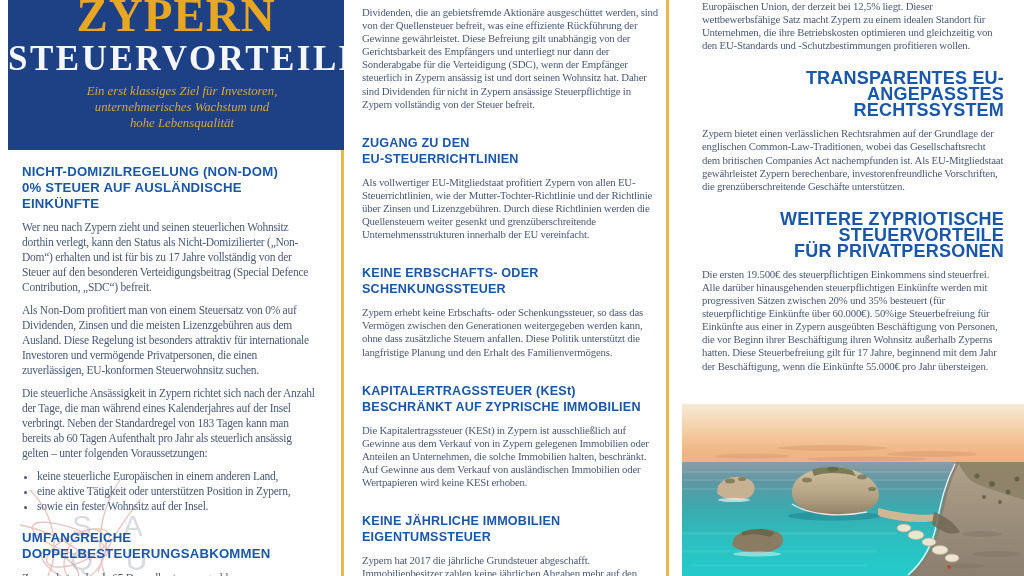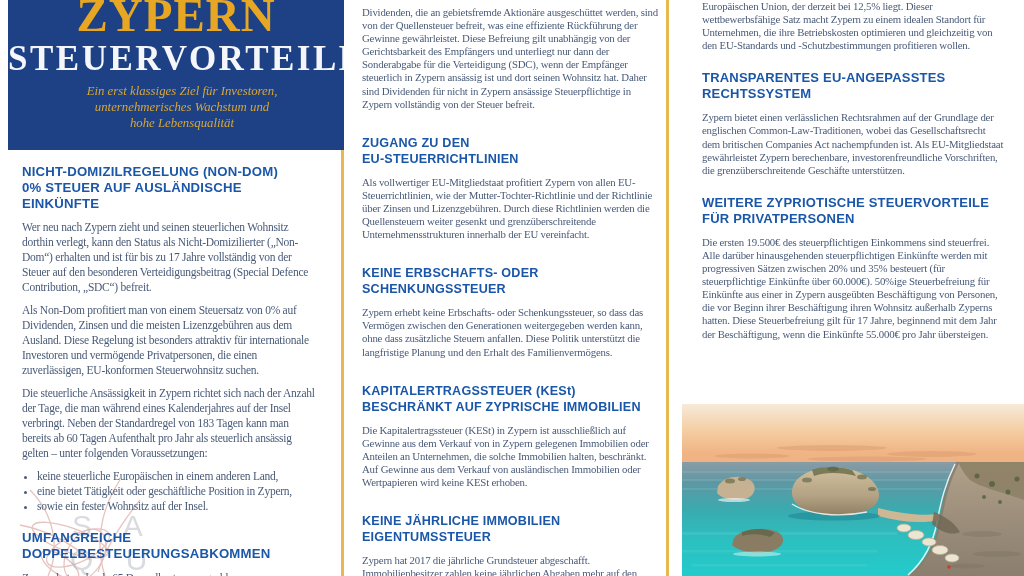--- a/index.html
+++ b/index.html
@@ -19,21 +19,21 @@
   #banner .tagline{margin-top:7px;font-style:italic;color:#d8a637;font-size:12.8px;line-height:16px;padding-left:12px;}
   
   .col{position:absolute;z-index:3;color:#495a78;}
   #col-left{left:22px;top:150px;width:298px;font-size:11.5px;line-height:15px;letter-spacing:-0.25px;}
   #col-mid{left:362px;top:0;width:296px;padding-top:6px;font-size:10.8px;line-height:13.1px;letter-spacing:-0.2px;}
   #col-right{left:702px;top:0;width:302px;font-size:10.8px;line-height:13.1px;letter-spacing:-0.2px;}
   .h{font-family:"Liberation Sans",sans-serif;font-weight:700;color:#1b57a8;letter-spacing:0.2px;}
   #col-left .h{font-size:13.2px;line-height:15.8px;margin:16px 0 9px;}
   #col-left .h.first{margin-top:14px;}
   #col-mid .h{font-size:12.6px;line-height:16px;margin:24px 0 9px;}
-  #col-right .h{font-size:13px;line-height:16px;margin:18px 0 9px;}
+  #col-right .h{font-size:18px;line-height:16px;margin:18px 0 9px;text-align:right;}
   .hl{display:block;}
   .p{margin:0 0 8px;}
   #col-mid .p,#col-right .p{margin:0 0 9px;}
   ul.bullets{margin:2px 0 0;padding-left:15px;list-style:disc outside;}
   ul.bullets li{margin:0;}
   
   #photo{position:absolute;left:682px;top:404px;width:342px;height:172px;z-index:2;}
   #photo svg{display:block;width:100%;height:100%;}
 </style>
 </head>
@@ -77,21 +77,21 @@
     <div>
       <div class="h first">
         <span class="hl">NICHT-DOMIZILREGELUNG (NON-DOM)</span>
         <span class="hl">0% STEUER AUF AUSLÄNDISCHE EINKÜNFTE</span>
       </div>
       <p class="p">Wer neu nach Zypern zieht und seinen steuerlichen Wohnsitz dorthin verlegt, kann den Status als Nicht-Domizilierter („Non-Dom“) erhalten und ist für bis zu 17 Jahre vollständig von der Steuer auf den besonderen Verteidigungsbeitrag (Special Defence Contribution, „SDC“) befreit.</p>
       <p class="p">Als Non-Dom profitiert man von einem Steuersatz von 0% auf Dividenden, Zinsen und die meisten Lizenzgebühren aus dem Ausland. Diese Regelung ist besonders attraktiv für internationale Investoren und vermögende Privatpersonen, die einen zuverlässigen, EU-konformen Steuerwohnsitz suchen.</p>
       <p class="p">Die steuerliche Ansässigkeit in Zypern richtet sich nach der Anzahl der Tage, die man während eines Kalenderjahres auf der Insel verbringt. Neben der Standardregel von 183 Tagen kann man bereits ab 60 Tagen Aufenthalt pro Jahr als steuerlich ansässig gelten – unter folgenden Voraussetzungen:</p>
       <ul class="bullets">
         <li>keine steuerliche Europäischen in einem anderen Land,</li>
-        <li>eine bietet Tätigkeit oder geschäftliche Position in Zypern,</li>
+        <li>eine aktive Tätigkeit oder unterstützen Position in Zypern,</li>
         <li>sowie ein fester Wohnsitz auf der Insel.</li>
       </ul>
     </div>
     <div>
       <div class="h">
         <span class="hl">UMFANGREICHE</span>
         <span class="hl">DOPPELBESTEUERUNGSABKOMMEN</span>
       </div>
       <p class="p">Zypern hat mehr als 65 Doppelbesteuerungsabkommen abgeschlossen, darunter Abkommen mit den meisten großen Volkswirtschaften. Diese Abkommen reduzieren oder eliminieren</p>
     </div>

